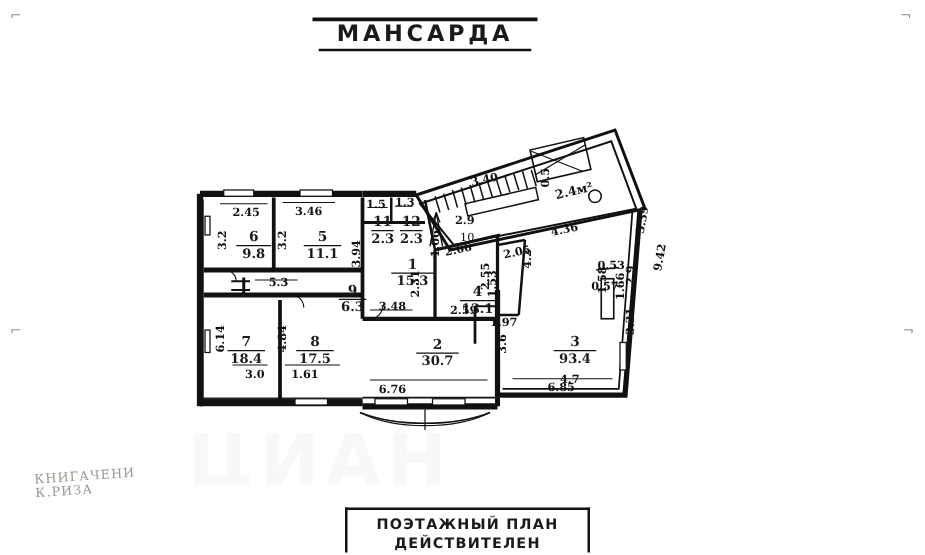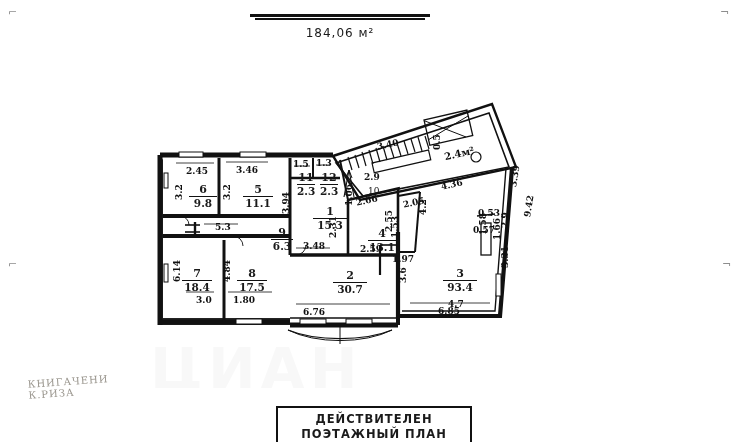--- a/index.html
+++ b/index.html
@@ -52,22 +52,22 @@
                 font-family:"DejaVu Serif","Liberation Serif",serif;}
 
   .dim{position:absolute;font-size:9px;font-weight:600;
        font-family:"DejaVu Serif","Liberation Serif",serif;color:#111;white-space:nowrap;}
 </style>
 </head>
 <body>
 
 <div id="title-block">
   <div id="title-rule-top"></div>
+  <div id="title-text">МАНСАРДА</div>
   <div id="title-rule-bot"></div>
-  <div id="title-area">184,06 м²</div>
 </div>
 
 <div id="watermark">ЦИАН</div>
 
 <svg id="plan-svg" width="740" height="444">
   <defs>
     <pattern id="hatch" width="4" height="4" patternUnits="userSpaceOnUse" patternTransform="rotate(45)">
       <line x1="0" y1="0" x2="0" y2="4" stroke="#111" stroke-width="1"></line>
     </pattern>
   </defs>
@@ -236,21 +236,21 @@
 
 <div class="layer" id="dim-layer">
     <div class="dim" style="left: 186px; top: 166px; transform-origin: 0px 0px;">2.45</div>
     <div class="dim" style="left: 236px; top: 165px; transform-origin: 0px 0px;">3.46</div>
     <div class="dim" style="left: 174px; top: 200px; transform: rotate(-90deg); transform-origin: 0px 0px;">3.2</div>
     <div class="dim" style="left: 222px; top: 200px; transform: rotate(-90deg); transform-origin: 0px 0px;">3.2</div>
     <div class="dim" style="left: 215px; top: 222px; transform-origin: 0px 0px;">5.3</div>
     <div class="dim" style="left: 172px; top: 282px; transform: rotate(-90deg); transform-origin: 0px 0px;">6.14</div>
     <div class="dim" style="left: 196px; top: 295px; transform-origin: 0px 0px;">3.0</div>
     <div class="dim" style="left: 222px; top: 282px; transform: rotate(-90deg); transform-origin: 0px 0px;">4.84</div>
-    <div class="dim" style="left: 233px; top: 295px; transform-origin: 0px 0px;">1.80</div>
+    <div class="dim" style="left: 233px; top: 295px; transform-origin: 0px 0px;">1.61</div>
     <div class="dim" style="left: 281px; top: 214px; transform: rotate(-90deg); transform-origin: 0px 0px;">3.94</div>
     <div class="dim" style="left: 303px; top: 241px; transform-origin: 0px 0px;">3.48</div>
     <div class="dim" style="left: 293px; top: 159px; transform-origin: 0px 0px;">1.5</div>
     <div class="dim" style="left: 316px; top: 158px; transform-origin: 0px 0px;">1.3</div>
     <div class="dim" style="left: 344px; top: 206px; transform: rotate(-90deg); transform-origin: 0px 0px;">1.06</div>
     <div class="dim" style="left: 355px; top: 198px; transform: rotate(-12deg); transform-origin: 0px 0px;">2.66</div>
     <div class="dim" style="left: 360px; top: 244px; transform-origin: 0px 0px;">2.59</div>
     <div class="dim" style="left: 384px; top: 232px; transform: rotate(-90deg); transform-origin: 0px 0px;">2.55</div>
     <div class="dim" style="left: 390px; top: 238px; transform: rotate(-90deg); transform-origin: 0px 0px;">1.53</div>
     <div class="dim" style="left: 392px; top: 254px; transform-origin: 0px 0px;">1.97</div>
@@ -272,22 +272,22 @@
     <div class="dim" style="left: 438px; top: 306px; transform-origin: 0px 0px;">6.85</div>
     <div class="dim" style="left: 303px; top: 307px; transform-origin: 0px 0px;">6.76</div>
     <div class="dim" style="left: 398px; top: 283px; transform: rotate(-90deg); transform-origin: 0px 0px;">3.6</div>
     <div class="dim" style="left: 376px; top: 142px; transform: rotate(-12deg); transform-origin: 0px 0px;">3.40</div>
   </div>
 
 <div class="lbl" style="left:444px;top:148px;font-size:10px;font-weight:700;transform:rotate(-13deg);">2.4м²</div>
 <div class="lbl" style="left:368px;top:186px;font-size:9px;font-weight:400;">10</div>
 
 <div id="footer-stamp">
+  <div>ПОЭТАЖНЫЙ ПЛАН</div>
   <div>ДЕЙСТВИТЕЛЕН</div>
-  <div>ПОЭТАЖНЫЙ ПЛАН</div>
 </div>
 
 <div id="hand-note">
   <div>КНИГАЧЕНИ</div>
   <div>К.РИЗА</div>
 </div>
 
 <div class="corner-tick" style="left:8px;top:6px;">⌐</div>
 <div class="corner-tick" style="left:720px;top:6px;">¬</div>
 <div class="corner-tick" style="left:8px;top:258px;">⌐</div>

